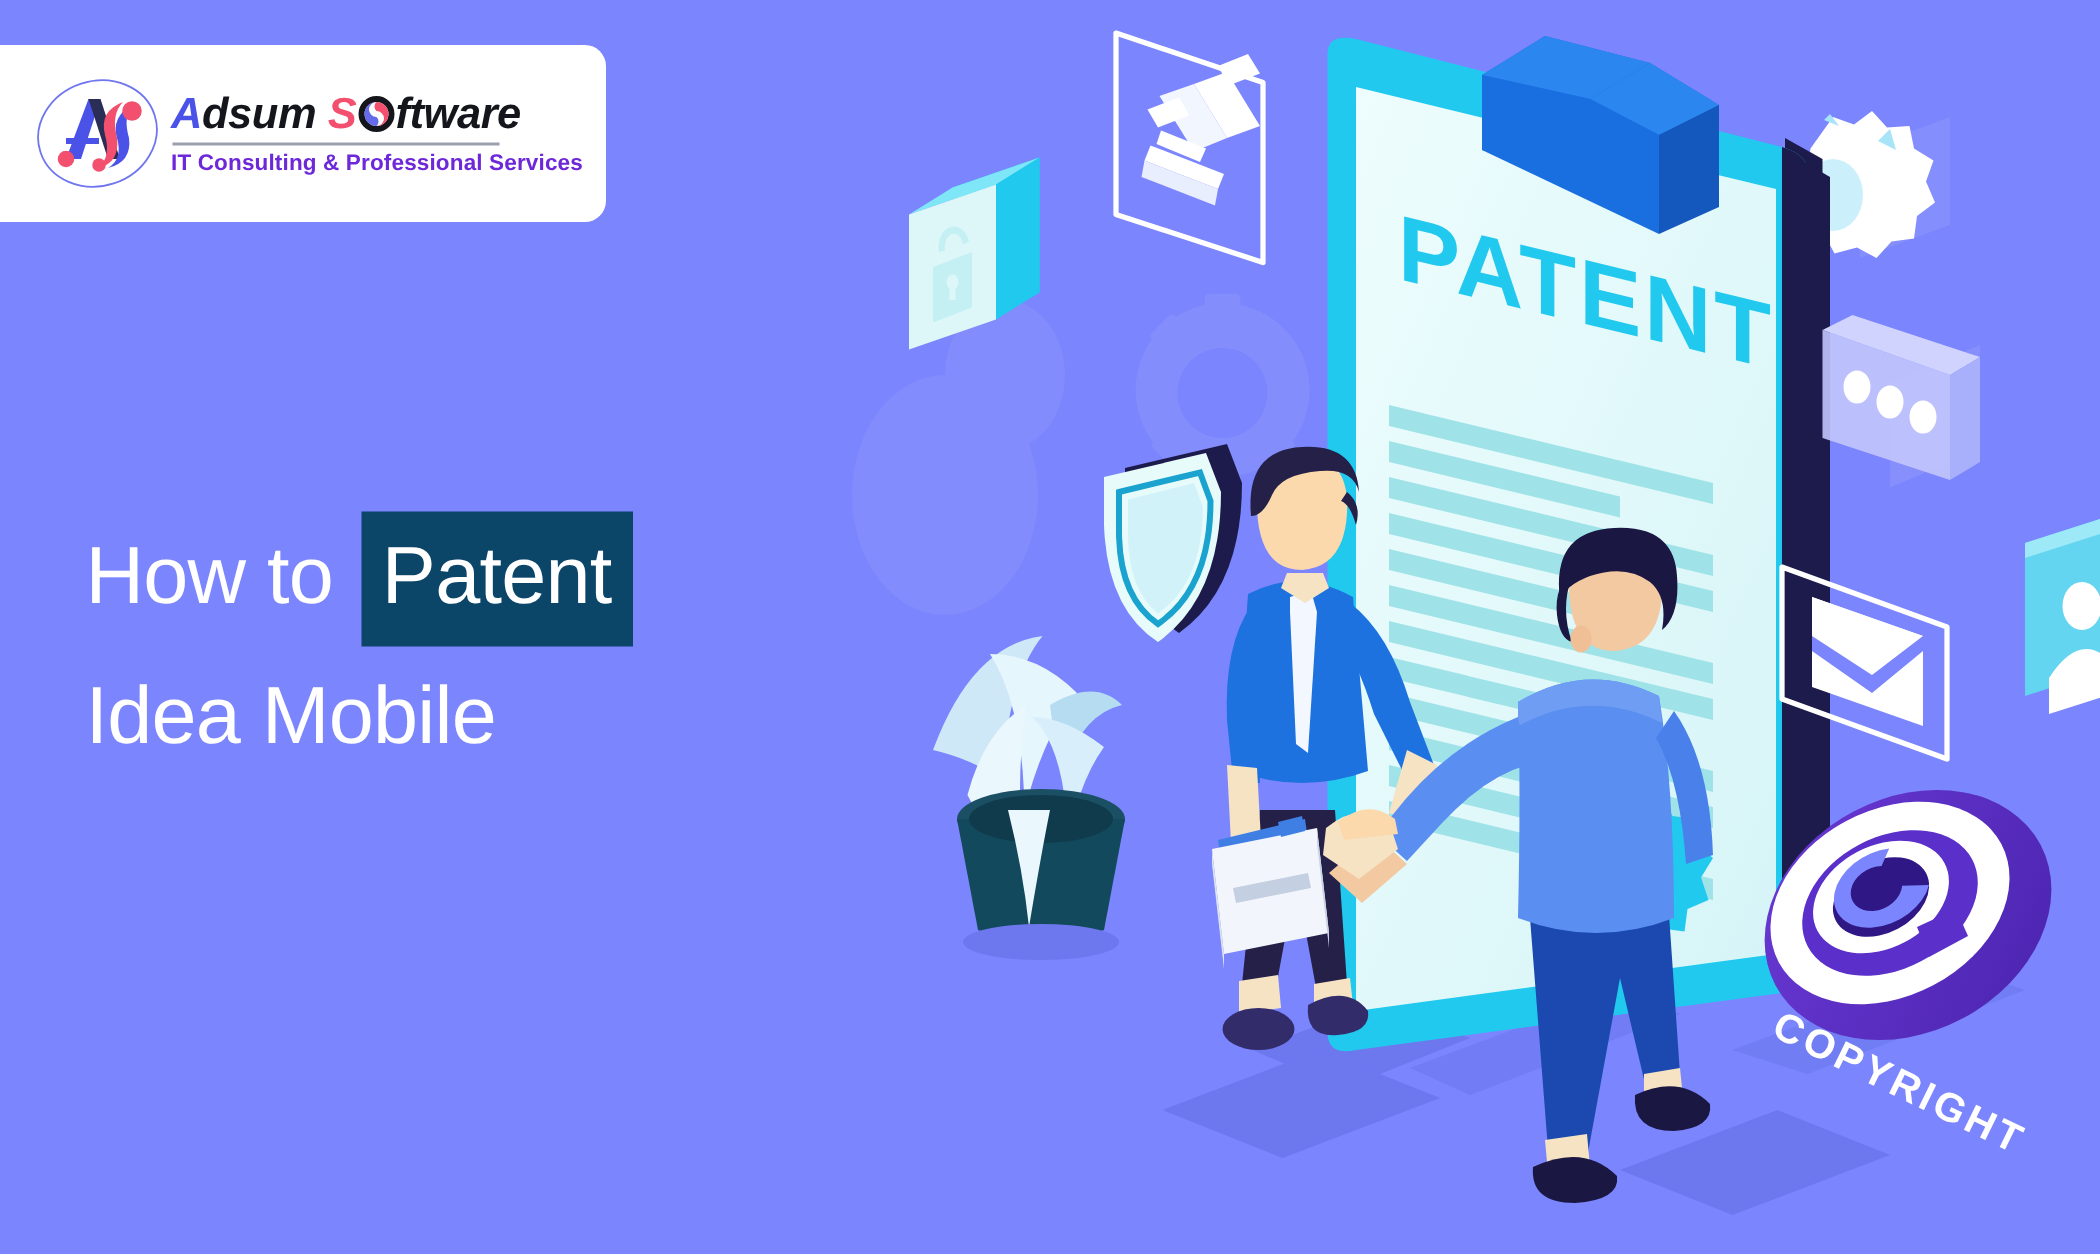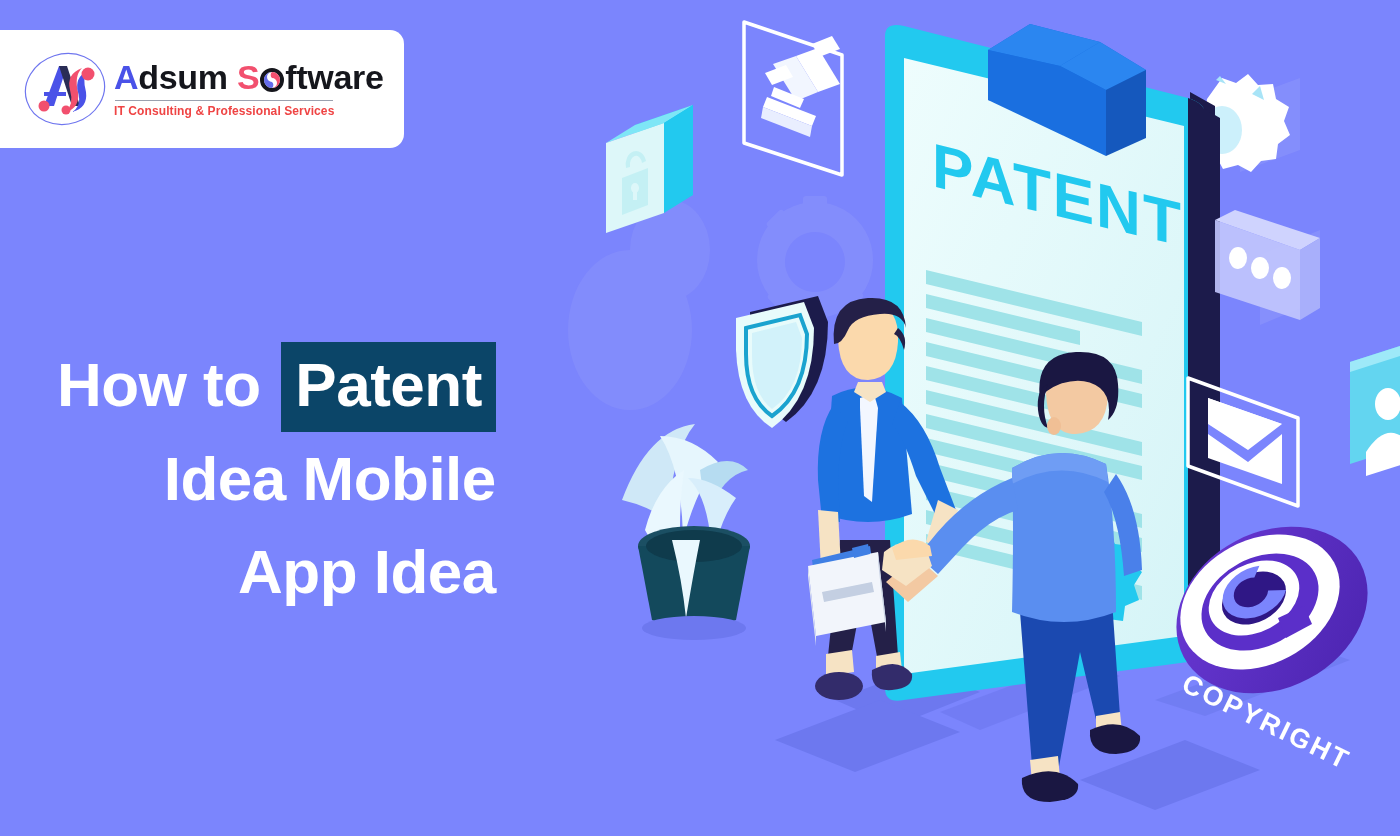--- a/index.html
+++ b/index.html
@@ -11,34 +11,34 @@
   #stage{position:relative;width:1400px;height:836px;background:#7b85fd;overflow:hidden;}
 
   
   #logo-card{
     position:absolute;left:0;top:30px;width:404px;height:118px;
     background:#ffffff;border-radius:0 14px 14px 0;
     display:flex;align-items:center;z-index:40;
   }
   #logo-mark{width:86px;height:86px;margin-left:22px;flex:0 0 auto;}
   #logo-text{margin-left:6px;}
-  .brand-line{font-size:34px;font-weight:bold;letter-spacing:-.3px;line-height:1.05;white-space:nowrap;}
+  .brand-line{font-size:29px;font-weight:bold;letter-spacing:-.3px;line-height:1.05;white-space:nowrap;font-style:italic;}
   .brand-adsum-a{color:#4a52e8;}
   .brand-adsum-rest{color:#15161c;}
   .brand-soft-s{color:#f2506e;}
   .brand-soft-rest{color:#15161c;}
   .brand-o-wrap{position:relative;display:inline-block;width:26px;height:26px;vertical-align:-4px;}
   .brand-rule{width:218px;height:1.5px;background:#9aa0ae;margin:4px 0 3px 1px;}
-  .brand-tag{font-size:12px;font-weight:bold;color:#ef4444;letter-spacing:.1px;white-space:nowrap;}
+  .brand-tag{font-size:15px;font-weight:bold;color:#6d28d9;letter-spacing:.1px;white-space:nowrap;}
 
   
   #headline{
     position:absolute;left:57px;top:338px;z-index:30;
-    font-size:62px;font-weight:bold;color:#ffffff;
-    line-height:93px;letter-spacing:-.5px;text-align:right;
+    font-size:54px;font-weight:normal;color:#ffffff;
+    line-height:93px;letter-spacing:-.5px;
   }
   #headline .ln{display:block;white-space:nowrap;}
   .hl-box{
     background:#0b4568;color:#ffffff;
     padding:2px 14px 6px 14px;margin-left:4px;
     display:inline-block;line-height:82px;
   }
 
   
   #art{position:absolute;left:560px;top:0;width:840px;height:836px;}
@@ -320,16 +320,15 @@
               <path d="M13 21 a8 8 0 0 1 0 -16 a5 5 0 0 0 0 10 a4 4 0 0 1 0 6z" fill="#4a52e8" opacity=".85"></path>
             </svg></span><span class="brand-soft-rest">ftware</span></div>
       <div class="brand-rule"></div>
       <div class="brand-tag">IT Consulting &amp; Professional Services</div>
     </div>
   </div>
 
   <div id="headline">
     <span class="ln"><span>How to </span><span class="hl-box">Patent</span></span>
     <span class="ln">Idea Mobile</span>
-    <span class="ln">App Idea</span>
   </div>
 
 </div>
 
 </body></html>

